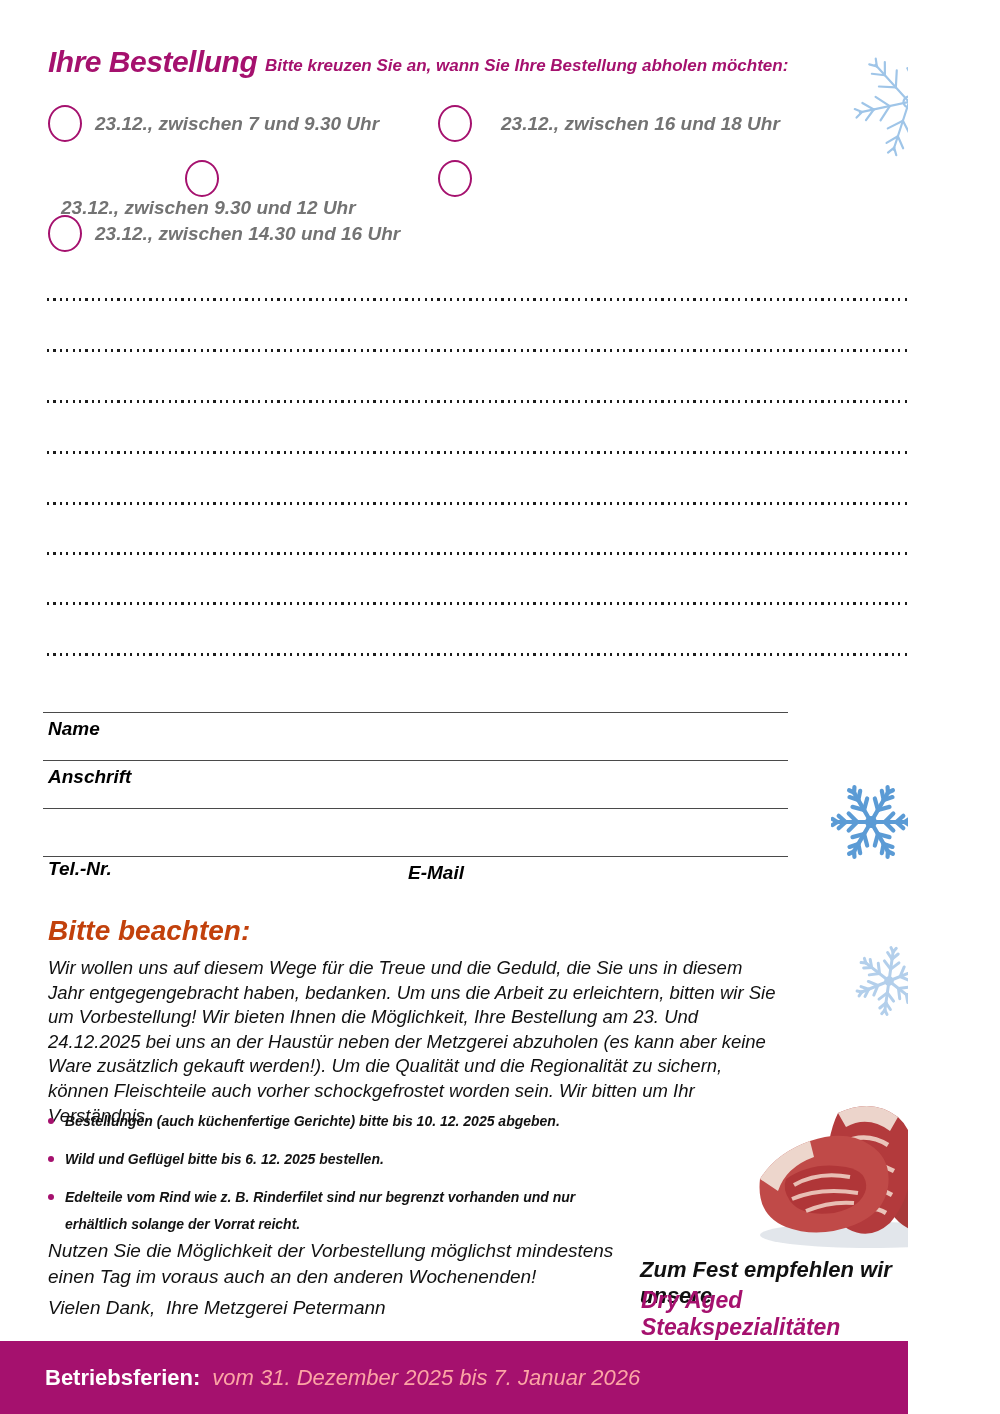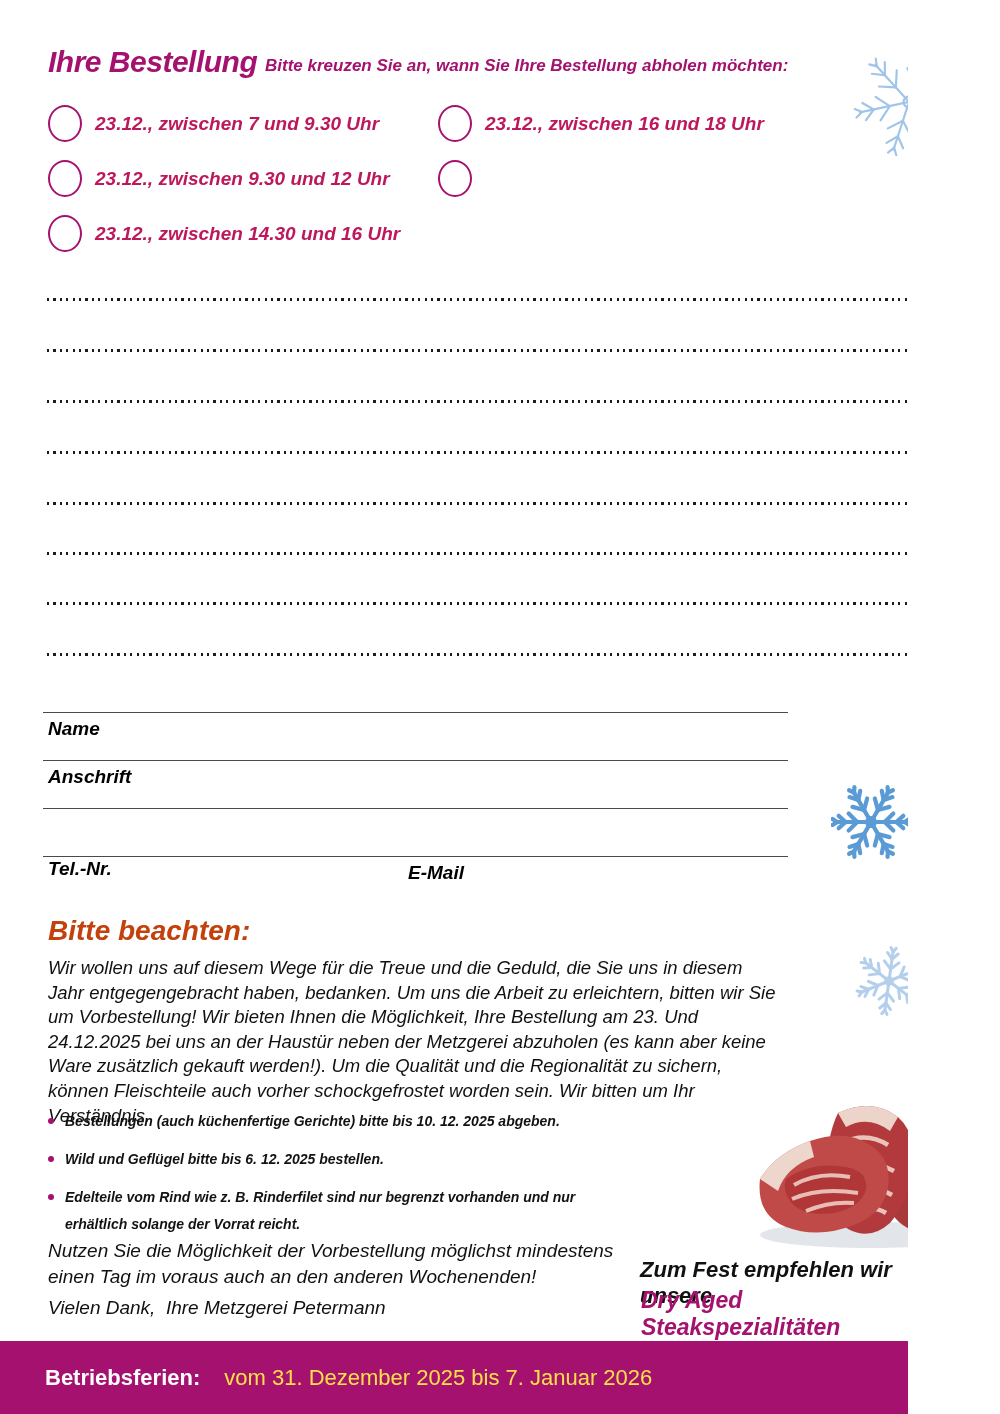--- a/index.html
+++ b/index.html
@@ -24,21 +24,21 @@
 
   
   .opt{display:flex;align-items:center;}
   .opt-circle{
     width:30px;height:33px;border:2.5px solid #a5116e;
     border-radius:50%;background:#fff;flex:0 0 auto;
     cursor:pointer;
   }
   .opt-label{
     margin-left:13px;font-size:19px;font-weight:bold;font-style:italic;
-    color:#be185d;white-space:nowrap;
+    color:#737373;white-space:nowrap;
   }
 
   
   .dotline{
     left:47px;width:898px;height:2.6px;
     background-image:repeating-linear-gradient(90deg,#1c1c1c 0 2.2px,transparent 2.2px 6.4px);
   }
 
   
   .formline{left:43px;width:745px;height:0;border-top:1.7px solid #4a4a4a;}
@@ -73,21 +73,21 @@
   .promo2{font-size:23px;font-weight:bold;font-style:italic;color:#a5116e;}
 
   
   .footer-bar{
     left:0;top:1341px;width:1000px;height:73px;background:#a5116e;
     display:flex;align-items:center;
   }
   .footer-label{
     margin-left:45px;font-size:22px;font-weight:bold;color:#ffffff;
   }
-  .footer-text{margin-left:24px;font-size:22px;color:#fde047;}
+  .footer-text{margin-left:12px;font-size:22px;color:#fca5a5;font-style:italic;}
 
   svg{display:block;}
 </style>
 </head>
 <body>
 
 <div class="page">
 
   <svg width="0" height="0" style="position:absolute">
     <defs>
@@ -118,25 +118,25 @@
   <div class="abs" style="left:845px;top:42px;">
     <svg width="128" height="120" viewBox="-55 -55 110 110">
       <use href="#snowflake" stroke="#9fc5e8" stroke-width="2" transform="rotate(18)"></use>
     </svg>
   </div>
 
   <div class="abs opt" style="left:48px;top:105px;">
     <div class="opt-circle"></div>
     <div class="opt-label">23.12., zwischen 7 und 9.30 Uhr</div>
   </div>
-  <div class="abs opt" style="left:438px;top:105px;">
+  <div class="abs opt" style="left:438px;top:105px;gap:16px;">
     <div class="opt-circle"></div>
     <div class="opt-label">23.12., zwischen 16 und 18 Uhr</div>
   </div>
-  <div class="abs opt" style="left:48px;top:160px;">
+  <div class="abs opt" style="left:48px;top:160px;flex-direction:column;">
     <div class="opt-circle"></div>
     <div class="opt-label">23.12., zwischen 9.30 und 12 Uhr</div>
   </div>
   <div class="abs opt" style="left:438px;top:160px;">
     <div class="opt-circle"></div>
   </div>
   <div class="abs opt" style="left:48px;top:215px;">
     <div class="opt-circle"></div>
     <div class="opt-label">23.12., zwischen 14.30 und 16 Uhr</div>
   </div>

